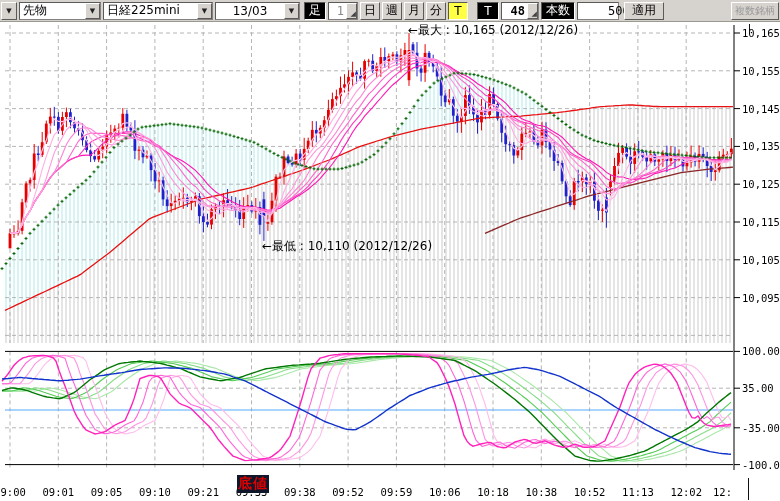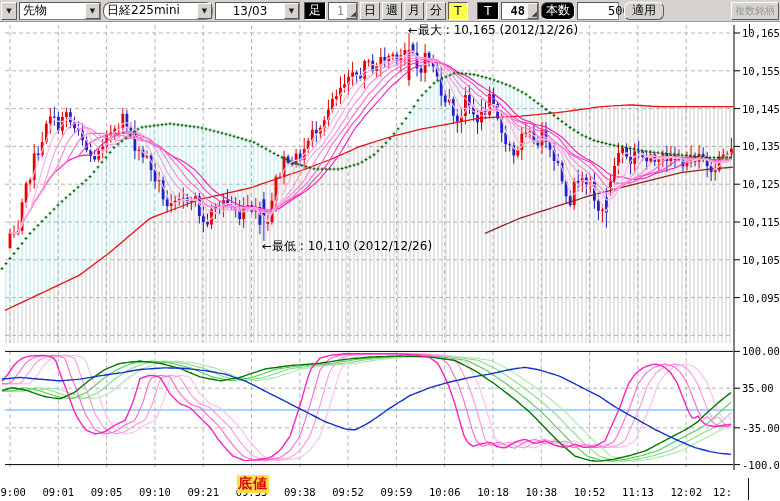--- a/index.html
+++ b/index.html
@@ -28,21 +28,21 @@
   .spin .sval{flex:1;text-align:right;padding:0 2px;font-size:12px;
               font-family:"DejaVu Sans Mono",monospace;}
   .spin .knob{width:11px;height:16px;background:#d6d3ce;border:1px solid #fff;
               border-right-color:#5c5a58;border-bottom-color:#5c5a58;display:flex;
               align-items:flex-end;justify-content:flex-end;font-size:7px;line-height:8px;
               color:#444;box-sizing:border-box;}
   .dim{color:#8a8a8a;}
   
   #chartwrap{position:absolute;left:0;top:0;width:780px;height:501px;}
   #bottomlabel{position:absolute;left:237px;top:475px;color:#e00000;font-weight:bold;
-               font-size:14px;letter-spacing:1px;background:#fde047;padding:0 1px;z-index:5;}
+               font-size:14px;letter-spacing:1px;background:#0f172a;padding:0 1px;z-index:5;}
 </style>
 </head>
 <body>
 
 <div id="chartwrap">
   <svg id="chart" width="780" height="501">
       <path d="M6,309.9L6,343M10,308.0L10,343M14,306.1L14,343M18,304.2L18,343M22,302.3L22,343M26,300.4L26,343M30,298.5L30,343M34,296.7L34,343M38,294.8L38,343M42,292.9L42,343M46,291.0L46,343M50,289.1L50,343M54,287.2L54,343M58,285.3L58,343M62,283.4L62,343M66,281.5L66,343M70,279.6L70,343M74,277.8L74,343M78,275.9L78,343M82,273.4L82,343M86,270.4L86,343M90,267.4L90,343M94,264.3L94,343M98,261.3L98,343M102,258.3L102,343M106,255.3L106,343M110,252.2L110,343M114,248.8L114,343M118,245.4L118,343M122,242.0L122,343M126,238.6L126,343M130,235.2L130,343M134,231.8L134,343M138,228.4L138,343M142,225.0L142,343M146,221.6L146,343M150,218.2L150,343M154,216.7L154,343M158,215.2L158,343M162,213.7L162,343M166,212.2L166,343M170,210.7L170,343M174,209.1L174,343M178,207.6L178,343M182,206.1L182,343M186,204.6L186,343M190,203.1L190,343M194,201.6L194,343M198,200.1L198,343M202,198.9L202,343M206,198.0L206,343M210,197.1L210,343M214,196.1L214,343M218,195.2L218,343M222,194.3L222,343M226,193.4L226,343M230,192.5L230,343M234,191.6L234,343M238,190.7L238,343M242,189.8L242,343M246,188.9L246,343M250,188.0L250,343M254,186.6L254,343M258,185.3L258,343M262,183.9L262,343M266,182.5L266,343M270,181.2L270,343M274,179.8L274,343M278,178.5L278,343M282,177.1L282,343M286,175.7L286,343M290,174.4L290,343M294,173.0L294,343M298,171.7L298,343M302,170.2L302,343M306,168.7L306,343M310,167.2L310,343M314,165.7L314,343M318,164.2L318,343M322,162.7L322,343M326,161.1L326,343M330,159.6L330,343M334,157.9L334,343M338,156.1L338,343M342,154.3L342,343M346,152.6L346,343M350,150.8L350,343M354,149.0L354,343M358,147.3L358,343M362,145.8L362,343M366,144.5L366,343M370,143.2L370,343M374,142.0L374,343M378,140.7L378,343M382,139.5L382,343M386,138.2L386,343M390,136.9L390,343M394,135.9L394,343M398,134.9L398,343M402,133.9L402,343M406,132.9L406,343M410,131.9L410,343M414,130.9L414,343M418,129.9L418,343M422,129.0L422,343M426,128.3L426,343M430,127.5L430,343M434,126.7L434,343M438,126.0L438,343M442,125.2L442,343M446,124.5L446,343M450,123.7L450,343M454,123.0L454,343M458,122.2L458,343M462,121.5L462,343M466,120.7L466,343M470,119.9L470,343M474,119.2L474,343M478,118.4L478,343M482,118.0L482,343M486,117.8L486,343M490,117.6L490,343M494,117.4L494,343M498,117.2L498,343M502,117.0L502,343M506,116.8L506,343M510,116.6L510,343M514,116.4L514,343M518,116.3L518,343M522,116.0L522,343M526,115.6L526,343M530,115.2L530,343M534,114.8L534,343M538,114.5L538,343M542,114.1L542,343M546,113.7L546,343M550,113.3L550,343M554,112.9L554,343M558,112.6L558,343M562,112.1L562,343M566,111.5L566,343M570,111.0L570,343M574,110.4L574,343M578,109.8L578,343M582,109.3L582,343M586,108.7L586,343M590,108.1L590,343M594,107.6L594,343M598,107.0L598,343M602,106.6L602,343M606,106.3L606,343M610,106.1L610,343M614,105.8L614,343M618,105.6L618,343M622,105.3L622,343M626,105.1L626,343M630,104.8L630,343M634,105.1L634,343M638,105.3L638,343M642,105.6L642,343M646,105.8L646,343M650,106.1L650,343M654,106.3L654,343M658,106.6L658,343M662,106.7L662,343M666,106.7L666,343M670,106.7L670,343M674,106.7L674,343M678,106.7L678,343M682,106.7L682,343M686,106.7L686,343M690,106.7L690,343M694,106.7L694,343M698,106.7L698,343M702,106.7L702,343M706,106.7L706,343M710,106.7L710,343M714,106.7L714,343M718,106.7L718,343M722,106.7L722,343M726,106.7L726,343M730,106.7L730,343" stroke="#cbcbcb" stroke-width="1" fill="none"></path>
       <path d="M6,263.6L6,309.9M10,258.5L10,308.0M14,253.5L14,306.1M18,248.5L18,304.2M22,243.4L22,302.3M26,238.4L26,300.4M30,233.3L30,298.5M34,229.3L34,296.7M38,225.3L38,294.8M42,221.2L42,292.9M46,217.2L46,291.0M50,213.2L50,289.1M54,209.1L54,287.2M58,205.1L58,285.3M62,201.3L62,283.4M66,197.8L66,281.5M70,194.3L70,279.6M74,190.8L74,277.8M78,187.2L78,275.9M82,183.7L82,273.4M86,180.2L86,270.4M90,176.6L90,267.4M94,171.8L94,264.3M98,167.0L98,261.3M102,162.1L102,258.3M106,157.3L106,255.3M110,152.4L110,252.2M114,147.6L114,248.8M118,144.1L118,245.4M122,141.1L122,242.0M126,138.1L126,238.6M130,135.1L130,235.2M134,132.0L134,231.8M138,129.0L138,228.4M142,127.2L142,225.0M146,126.7L146,221.6M150,126.2L150,218.2M154,125.7L154,216.7M158,125.2L158,215.2M162,124.7L162,213.7M166,124.2L166,212.2M170,123.7L170,210.7M174,124.2L174,209.1M178,124.7L178,207.6M182,125.2L182,206.1M186,125.7L186,204.6M190,126.2L190,203.1M194,126.7L194,201.6M198,127.2L198,200.1M202,128.0L202,198.9M206,129.0L206,198.0M210,130.0L210,197.1M214,131.0L214,196.1M218,132.0L218,195.2M222,133.0L222,194.3M226,134.1L226,193.4M230,135.1L230,192.5M234,136.3L234,191.6M238,137.5L238,190.7M242,138.7L242,189.8M246,139.9L246,188.9M250,141.1L250,188.0M254,142.3L254,186.6M258,144.3L258,185.3M262,146.6L262,183.9M266,148.9L266,182.5M270,151.1L270,181.2M274,153.4L274,179.8M278,155.4L278,178.5M282,157.3L282,177.1M286,159.2L286,175.7M290,161.0L290,174.4M294,162.9L294,173.0M298,164.3L298,171.7M302,165.4L302,170.2M306,166.5L306,168.7M394,133.8L394,135.9M398,128.8L398,134.9M402,123.7L402,133.9M406,118.4L406,132.9M410,112.4L410,131.9M414,106.3L414,130.9M418,100.3L418,129.9M422,95.2L422,129.0M426,91.2L426,128.3M430,87.2L430,127.5M434,83.1L434,126.7M438,80.7L438,126.0M442,78.8L442,125.2M446,76.9L446,124.5M450,75.1L450,123.7M454,73.2L454,123.0M458,73.0L458,122.2M462,73.4L462,121.5M466,73.7L466,120.7M470,74.1L470,119.9M474,74.5L474,119.2M478,75.4L478,118.4M482,76.6L482,118.0M486,77.7L486,117.8M490,78.8L490,117.6M494,80.0L494,117.4M498,81.4L498,117.2M502,82.9L502,117.0M506,84.4L506,116.8M510,85.9L510,116.6M514,87.9L514,116.4M518,90.0L518,116.3M522,92.0L522,116.0M526,94.2L526,115.6M530,97.3L530,115.2M534,100.3L534,114.8M538,103.3L538,114.5M542,106.3L542,114.1M546,109.4L546,113.7M550,112.4L550,113.3" stroke="#aeeaea" stroke-width="1" fill="none"></path>
       <line stroke="#b5b5b5" stroke-width="1" stroke-dasharray="4 3" x1="5" y1="33" x2="733" y2="33"></line>
       <line stroke="#b5b5b5" stroke-width="1" stroke-dasharray="4 3" x1="5" y1="70.8" x2="733" y2="70.8"></line>
@@ -341,21 +341,21 @@
 <div id="toolbar">
   <div class="drop" style="width:16px;height:18px;">
     <span>▼</span>
   </div>
   <div class="combo" style="width:82px;">
     <span class="cval">先物</span>
     <span class="drop">
         <span>▼</span>
       </span>
   </div>
-  <div class="combo" style="width:110px;border-radius:8px;">
+  <div class="combo" style="width:110px;">
     <span class="cval">日経225mini</span>
     <span class="drop">
         <span>▼</span>
       </span>
   </div>
   <div class="combo" style="width:85px;text-align:center;">
     <span class="cval">13/03</span>
     <span class="drop">
         <span>▼</span>
       </span>
@@ -368,21 +368,21 @@
   <div class="btn" style="width:20px;">日</div>
   <div class="btn" style="width:20px;">週</div>
   <div class="btn" style="width:20px;">月</div>
   <div class="btn" style="width:20px;">分</div>
   <div class="btn yellow" style="width:20px;">T</div>
   <div class="btn black" style="width:22px;margin-left:7px;">T</div>
   <div class="spin" style="width:38px;font-weight:bold;">
     <span class="sval">48</span>
     <span class="knob">◢</span>
   </div>
-  <div class="btn black" style="width:34px;border-radius:6px;">本数</div>
+  <div class="btn black" style="width:34px;">本数</div>
   <div class="spin" style="width:42px;padding-left:28px;">
     <span class="sval">500</span>
     <span class="knob">◢</span>
   </div>
-  <div class="btn" style="width:40px;margin-left:3px;border-radius:6px;">適用</div>
+  <div class="btn" style="width:40px;margin-left:3px;">適用</div>
   <div style="flex:1;"></div>
   <div class="btn disabled" style="width:48px;font-size:10px;">複数銘柄</div>
 </div>
 
 </body></html>

